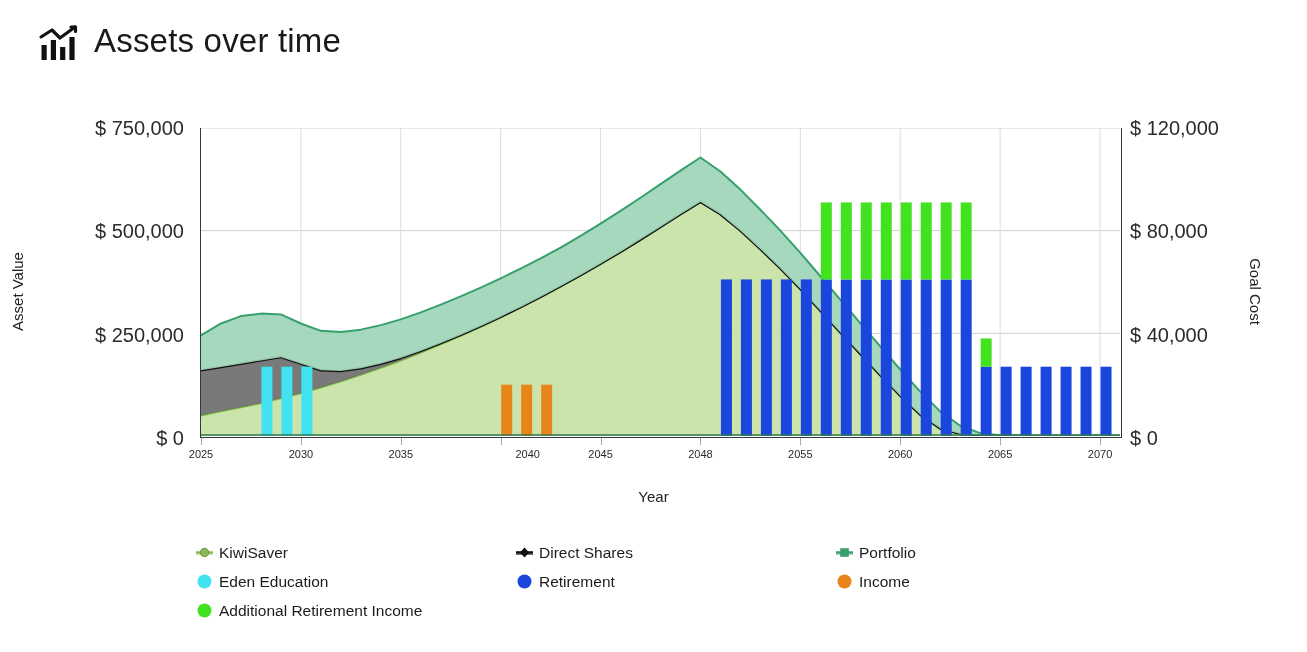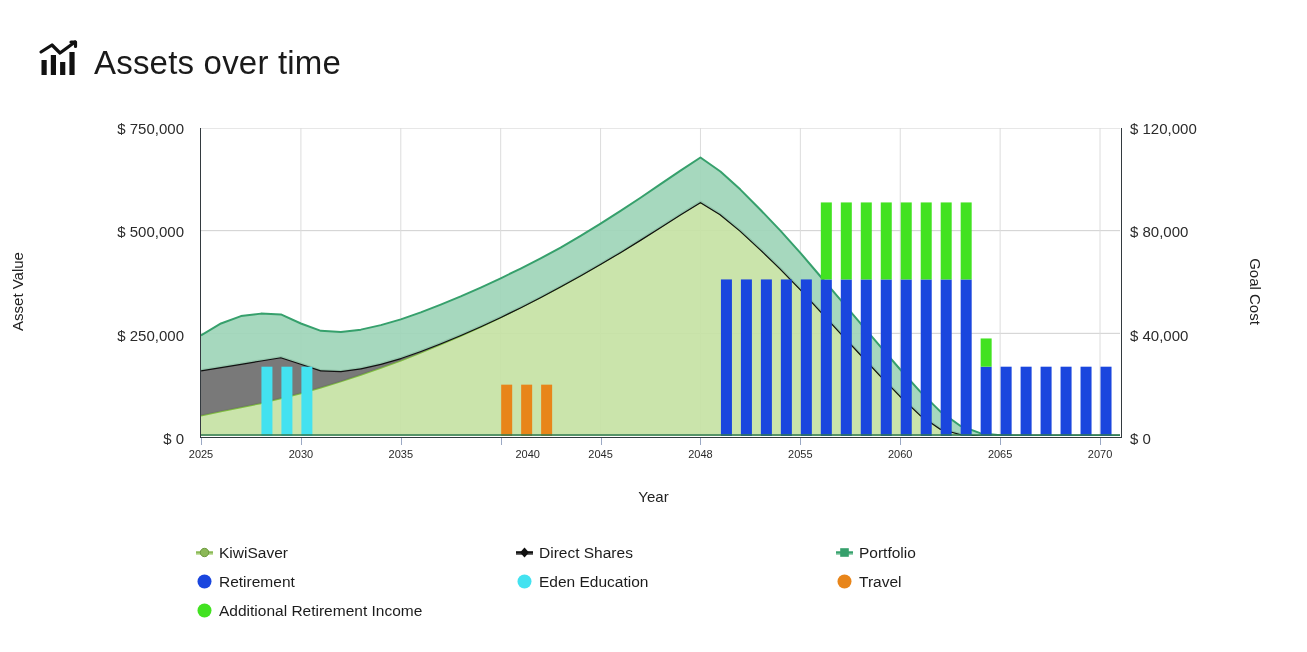--- a/index.html
+++ b/index.html
@@ -12,23 +12,23 @@
     position: relative;
     width: 1307px;
     height: 652px;
     background: #ffffff;
     overflow: hidden;
   }
 
   
   .header {
     position: absolute;
-    left: 38px; top: 39px;
+    left: 38px; top: 24px;
     display: flex;
-    align-items: flex-end;
+    align-items: flex-start;
     gap: 16px;
   }
   .header-icon { width: 40px; height: 40px; display:block; }
   .header-title {
     font-size: 33px;
     font-weight: 400;
     color: #1a1a1a;
     letter-spacing: 0.2px;
     line-height: 1;
   }
@@ -57,21 +57,21 @@
     position: absolute;
     width: 1px; height: 7px;
     background: #9aa8c4;
     top: 311px;
   }
 
   
   .ylab {
     position: absolute;
     right: 8px;
-    font-size: 15px;
+    font-size: 20px;
     color: #2b2b2b;
     white-space: nowrap;
     transform: translateY(-50%);
     text-align: right;
   }
   .ylabs-left { position: absolute; left: 0; top: 28px; width: 192px; height: 310px; }
   .ylabs-right { position: absolute; left: 1130px; top: 28px; width: 140px; height: 310px; }
   .ylabs-right .ylab { left: 0; right: auto; text-align: left; }
 
   .axis-title {
@@ -281,43 +281,43 @@
             <rect x="0" y="7" width="17" height="4" fill="#9ed5b8"></rect>
             <line x1="0" y1="8.5" x2="17" y2="8.5" stroke="#36a06c" stroke-width="2"></line>
             <rect x="4.2" y="4.2" width="8.6" height="8.6" fill="#36a06c"></rect>
           </svg>
         </span>
         <span>Portfolio</span>
       </div>
     </div>
 
     <div class="legend-row">
+      <div class="legend-item legend-col-2">
+        <span class="legend-swatch">
+          <svg width="17" height="17" viewBox="0 0 17 17">
+              <circle cx="8.5" cy="8.5" r="7" fill="#43e2f0"></circle>
+            </svg>
+        </span>
+        <span>Eden Education</span>
+      </div>
       <div class="legend-item legend-col-1">
         <span class="legend-swatch">
           <svg width="17" height="17" viewBox="0 0 17 17">
               <circle cx="8.5" cy="8.5" r="7" fill="#1a46de"></circle>
             </svg>
         </span>
         <span>Retirement</span>
       </div>
-      <div class="legend-item legend-col-2">
-        <span class="legend-swatch">
-          <svg width="17" height="17" viewBox="0 0 17 17">
-              <circle cx="8.5" cy="8.5" r="7" fill="#43e2f0"></circle>
-            </svg>
-        </span>
-        <span>Eden Education</span>
-      </div>
       <div class="legend-item legend-col-3">
         <span class="legend-swatch">
           <svg width="17" height="17" viewBox="0 0 17 17">
               <circle cx="8.5" cy="8.5" r="7" fill="#e8851a"></circle>
             </svg>
         </span>
-        <span>Travel</span>
+        <span>Income</span>
       </div>
     </div>
 
     <div class="legend-row">
       <div class="legend-item legend-col-1" style="width:520px">
         <span class="legend-swatch">
           <svg width="17" height="17" viewBox="0 0 17 17">
               <circle cx="8.5" cy="8.5" r="7" fill="#42e221"></circle>
             </svg>
         </span>

